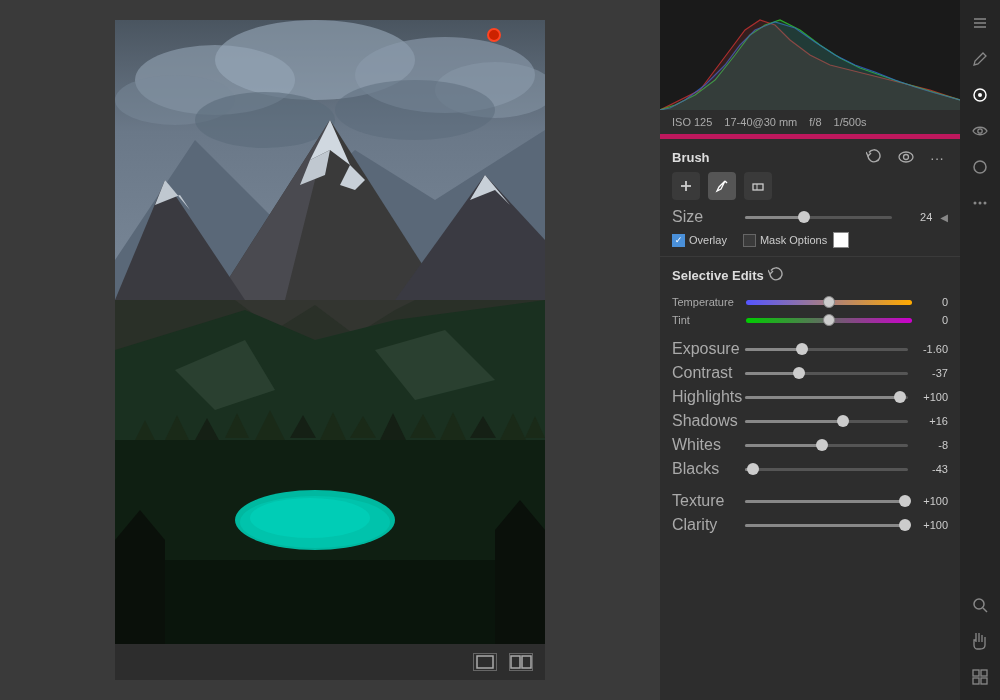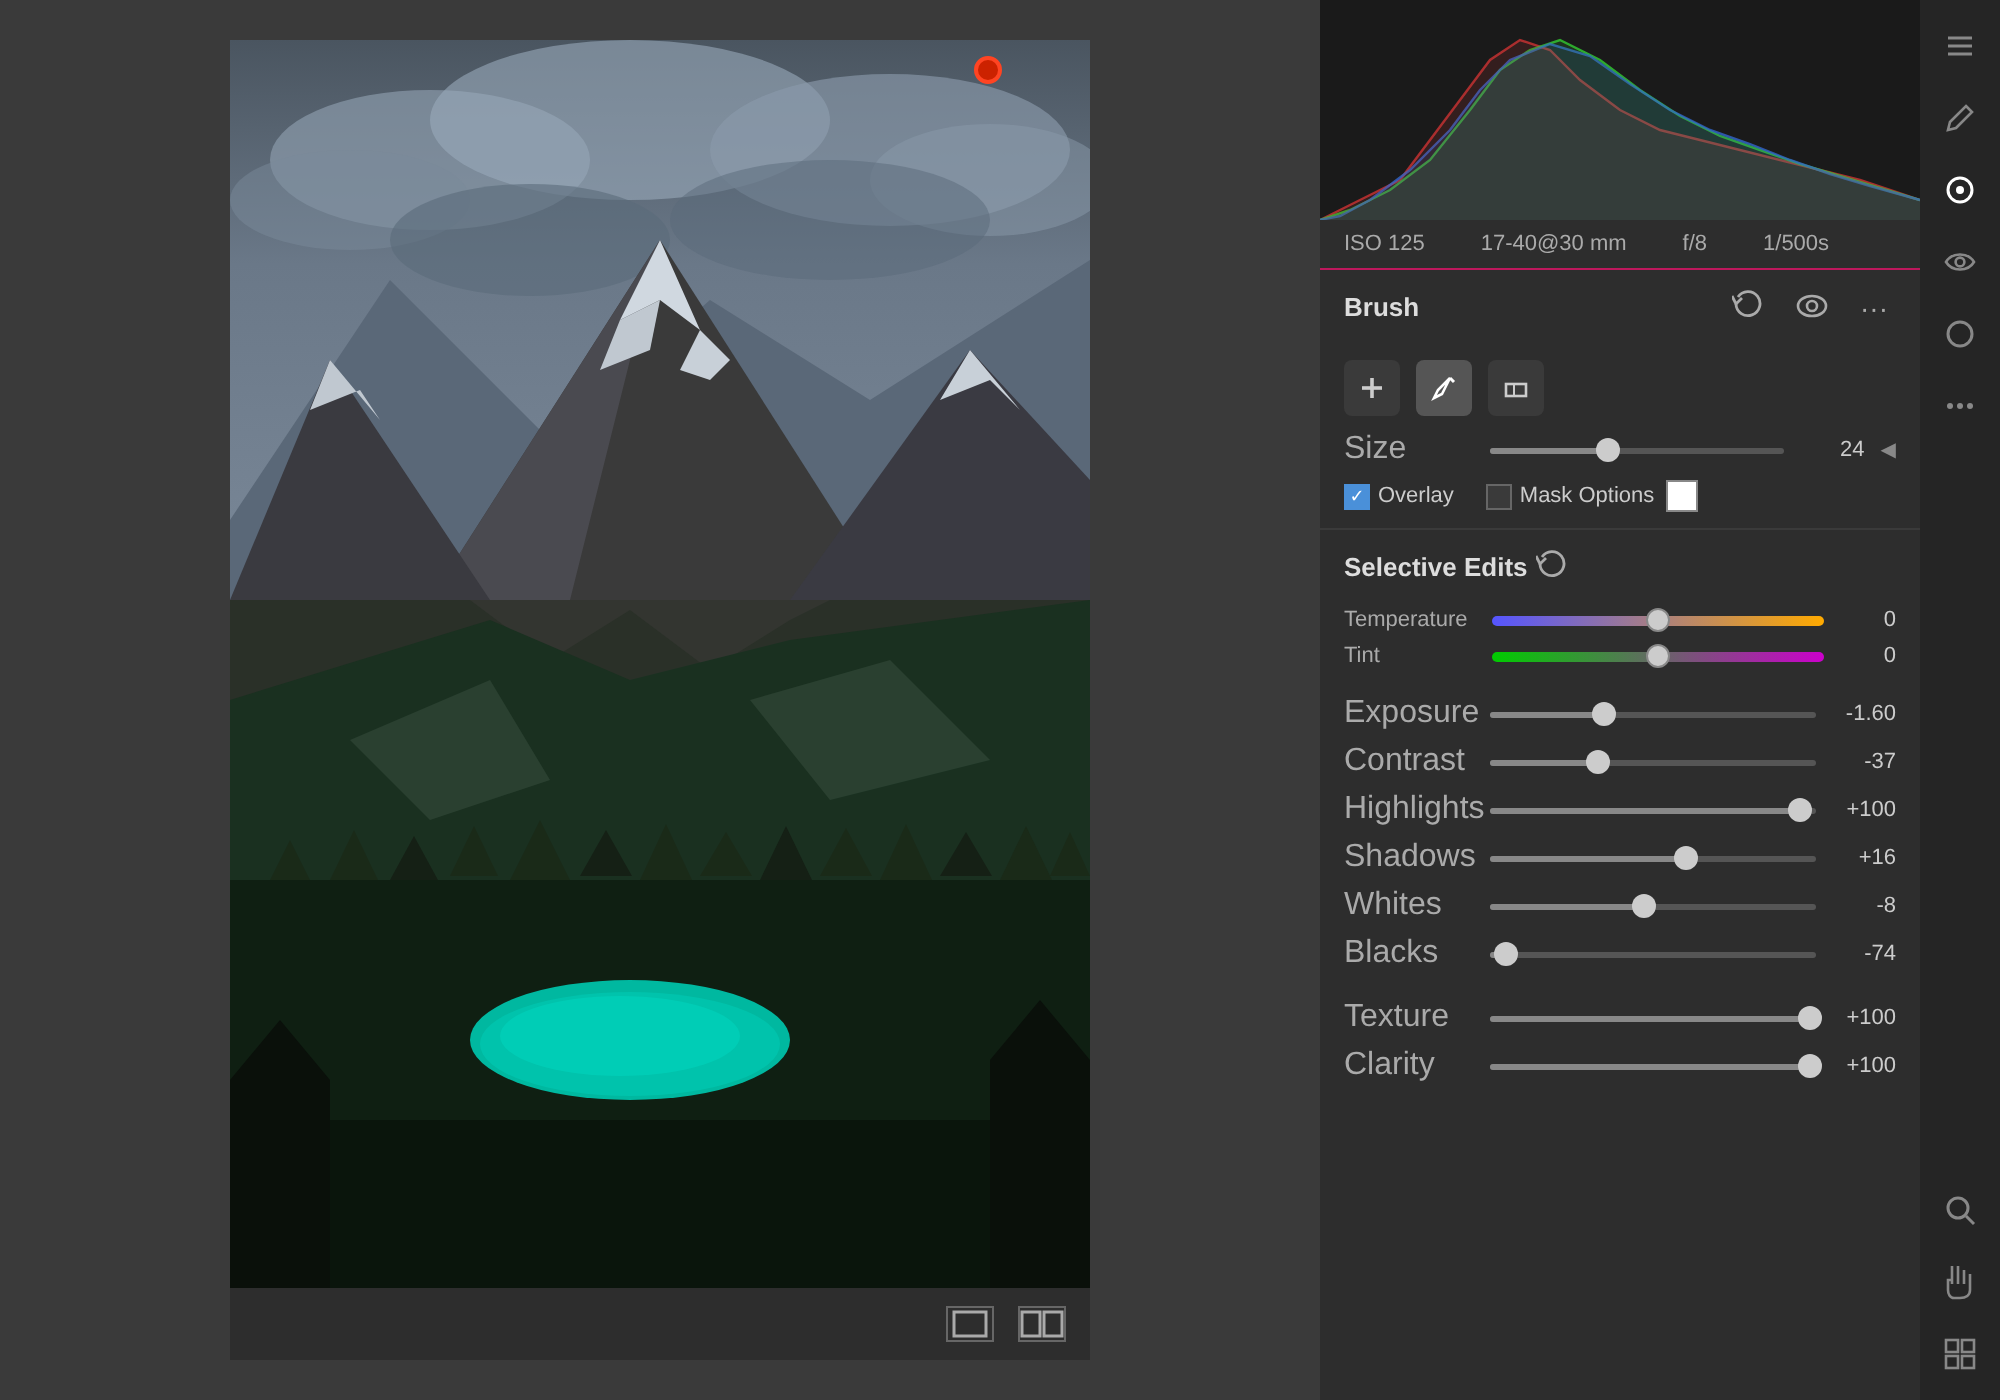--- a/index.html
+++ b/index.html
@@ -106,36 +106,36 @@
       width: 100%;
       height: 100%;
     }
 
     
     .exif-bar {
       padding: 6px 12px;
       background: #2d2d2d;
       color: #aaa;
       font-size: 11px;
-      border-bottom: 1px solid #be185d;
-      display: flex;
-      gap: 28px;
+      border-bottom: 5px solid #be185d;
+      display: flex;
+      gap: 12px;
     }
 
     
     .section {
       padding: 8px 12px;
       border-bottom: 1px solid #3a3a3a;
     }
 
     .section-header {
       display: flex;
       align-items: center;
       justify-content: space-between;
-      margin-bottom: 16px;
+      margin-bottom: 4px;
     }
 
     .section-title {
       font-size: 13px;
       font-weight: 600;
       color: #ddd;
     }
 
     .section-actions {
       display: flex;
@@ -640,21 +640,21 @@
         </div>
         <span class="slider-value">-8</span>
       </div>
 
       <div class="slider-row">
         <span class="slider-label">Blacks</span>
         <div class="slider-track">
           <div class="slider-fill" style="width: 5%;"></div>
           <div class="slider-thumb" style="left: 5%;"></div>
         </div>
-        <span class="slider-value">-74</span>
+        <span class="slider-value">-43</span>
       </div>
 
       <div class="spacer-row"></div>
 
       <div class="slider-row">
         <span class="slider-label">Texture</span>
         <div class="slider-track">
           <div class="slider-fill" style="width: 98%;"></div>
           <div class="slider-thumb" style="left: 98%;"></div>
         </div>

